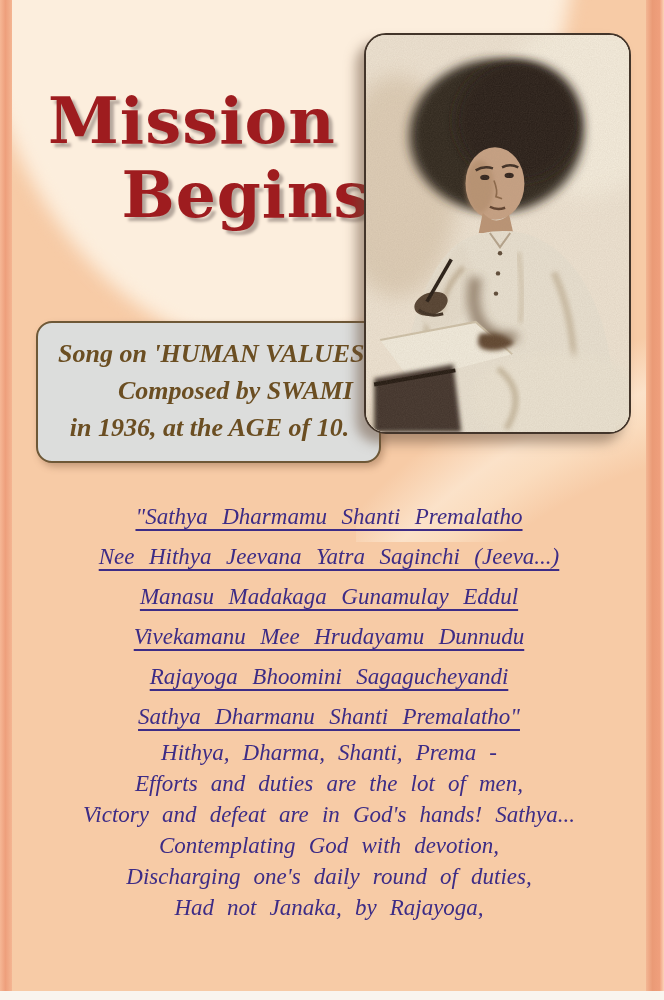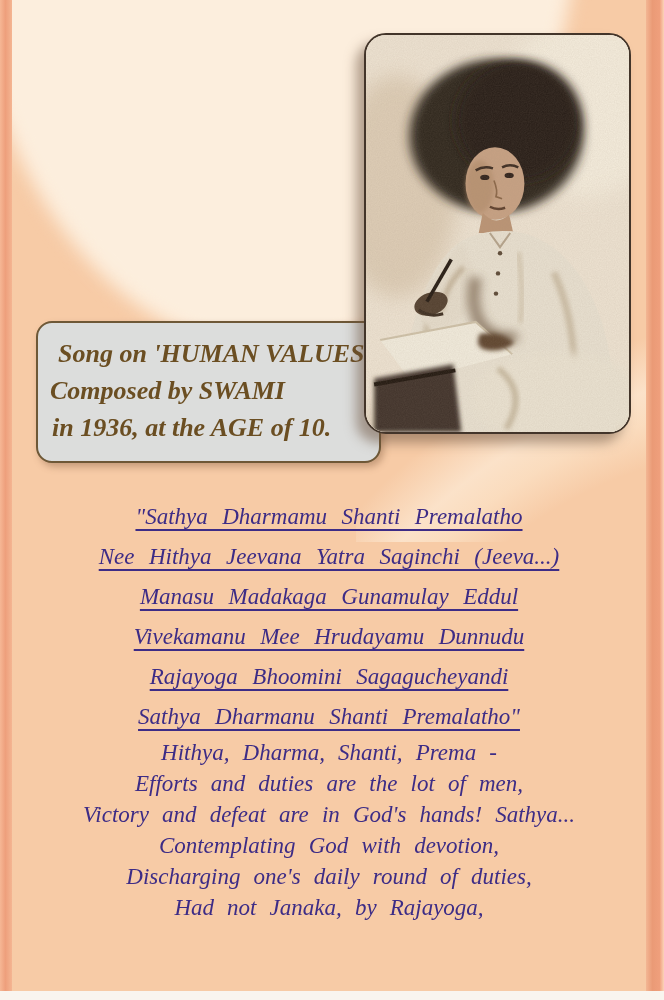--- a/index.html
+++ b/index.html
@@ -47,22 +47,22 @@
     position:absolute;left:36px;top:321px;width:345px;height:142px;z-index:8;
     background:var(--box_bg,#dcdddc);
     border:2px solid var(--box_border,#6e5837);border-radius:16px;
     box-shadow:3px 4px 7px rgba(140,100,70,.45);
     box-sizing:border-box;padding:12px 12px 0 12px;
     color:var(--box_text,#6b4e22);font-weight:bold;font-style:italic;
     font-size:26px;line-height:37px;white-space:nowrap;
   }
   .ib-line{margin:0;}
   .ib-1{text-align:left;padding-left:8px;}
-  .ib-2{padding-right:14px;}
-  .ib-3{text-align:left;padding-left:2px;}
+  .ib-2{text-align:right;padding-right:14px;}
+  .ib-3{text-align:center;padding-left:2px;}
   
   .photo{
     position:absolute;left:364px;top:33px;width:263px;height:397px;margin:0;z-index:9;
     border:2px solid var(--photo_border,#43352a);border-radius:22px;overflow:hidden;
     box-shadow:-8px 9px 12px rgba(105,80,60,.5);
     background:#eee3d2;
   }
   .photo svg{display:block;width:100%;height:100%;}
   
   .lyrics{
@@ -81,20 +81,24 @@
 <body>
 
 <div class="page">
 
   <div class="bg-cream"></div>
   <div class="swoosh"></div>
   <div class="strip-left"></div>
   <div class="strip-right"></div>
   <div class="strip-bottom"></div>
 
+  <h1 class="title">
+    <span class="t1">Mission</span>
+    <span class="t2">Begins</span>
+  </h1>
 
   <div class="info-box">
     <div class="ib-line ib-1">Song on 'HUMAN VALUES'</div>
     <div class="ib-line ib-2">Composed by SWAMI</div>
     <div class="ib-line ib-3">in 1936, at the AGE of 10.</div>
   </div>
 
   <figure class="photo" role="img" aria-label="Sepia photograph of young Sathya Sai Baba seated and writing with a pen">
     <svg viewBox="0 0 259 393" preserveAspectRatio="none">
       <defs>

